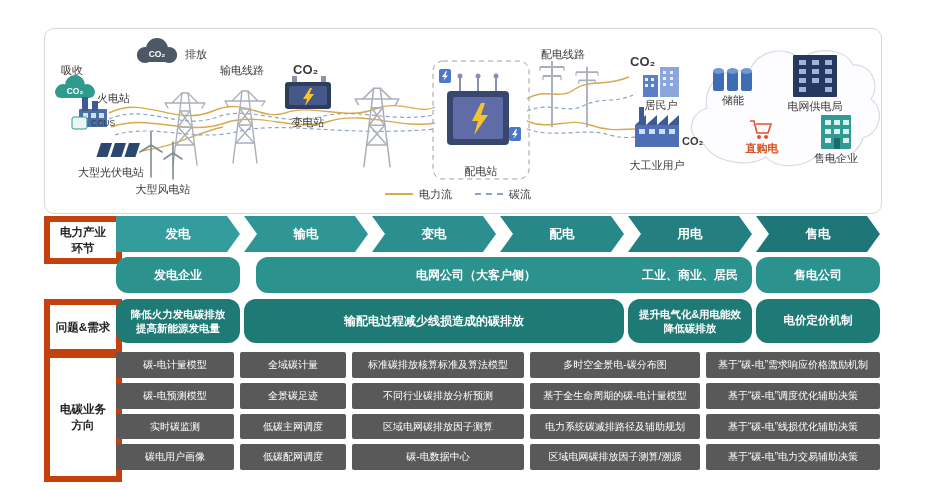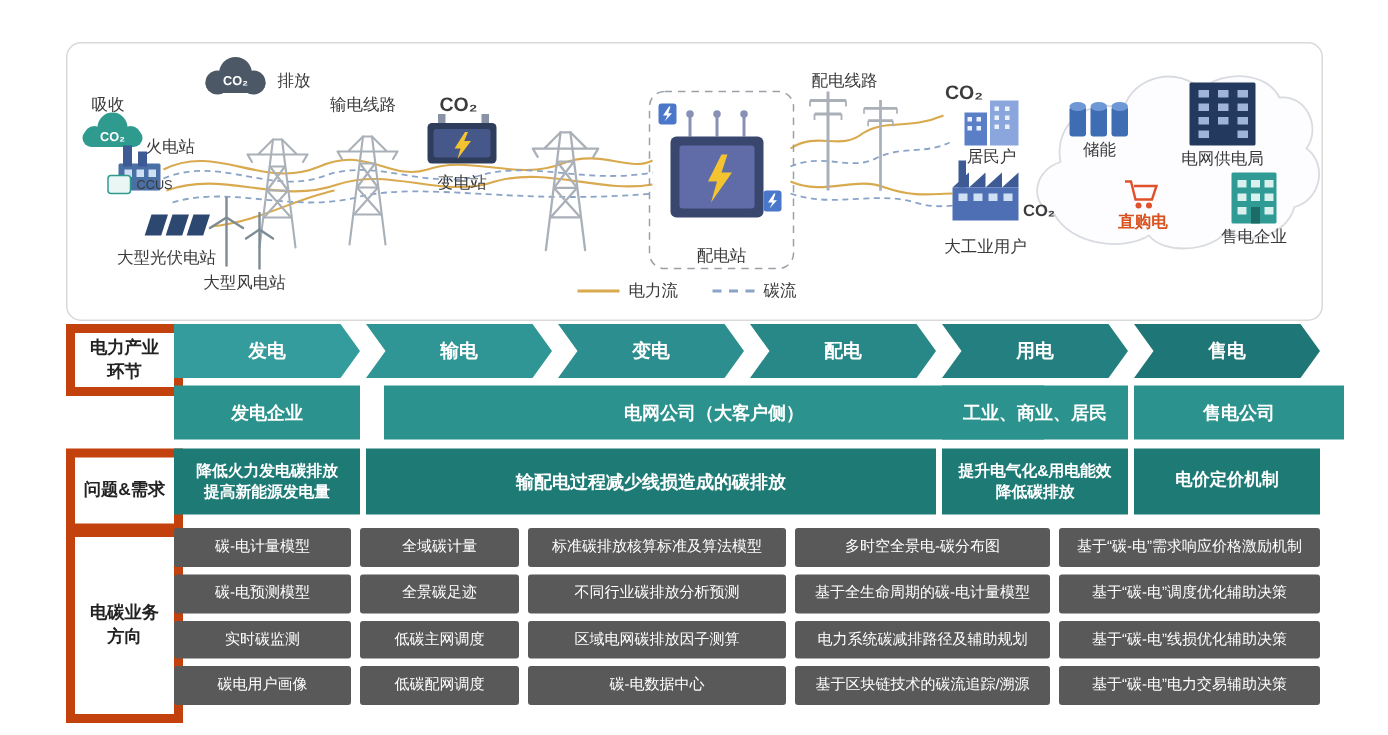--- a/index.html
+++ b/index.html
@@ -30,21 +30,21 @@
   .chev:first-child{clip-path:polygon(0 0, calc(100% - 13px) 0, 100% 50%, calc(100% - 13px) 100%, 0 100%);}
   .chev:nth-child(1){background:#349c9c;}
   .chev:nth-child(2){background:#309595;}
   .chev:nth-child(3){background:#2c8e8e;}
   .chev:nth-child(4){background:#288787;}
   .chev:nth-child(5){background:#248080;}
   .chev:nth-child(6){background:#1f7676;}
 
   
   .band{position:absolute;color:#fff;display:flex;align-items:center;justify-content:center;text-align:center;
-        border-radius:0;white-space:pre-line;line-height:1.35;}
+        border-radius:12px;white-space:pre-line;line-height:1.35;}
   .band.p{top:257px;height:36px;background:#2b928d;font-size:12px;font-weight:bold;}
   .band.n{top:299px;height:44px;background:#1d7a75;font-size:11.5px;font-weight:bold;}
 
   
   .biz-grid{position:absolute;left:116px;top:352px;width:764px;height:118px;display:grid;
             grid-template-columns:118px 106px 172px 170px 174px;grid-template-rows:repeat(4,1fr);
             column-gap:6px;row-gap:5px;}
   .biz-cell{background:#595959;color:#fff;font-size:10px;display:flex;align-items:center;justify-content:center;
             text-align:center;border-radius:2px;line-height:1.15;padding:1px 4px;}
 </style>
@@ -280,21 +280,21 @@
     <div class="chev">输电</div>
     <div class="chev">变电</div>
     <div class="chev">配电</div>
     <div class="chev">用电</div>
     <div class="chev">售电</div>
   </div>
 
   <div class="band p" style="left:116px;width:124px">发电企业</div>
   <div class="band p" style="left:256px;width:440px">电网公司（大客户侧）</div>
   <div class="band p" style="left:628px;width:124px">工业、商业、居民</div>
-  <div class="band p" style="left:756px;width:140px">售电公司</div>
+  <div class="band p" style="left:756px;width:124px">售电公司</div>
 
   <div class="band n" style="left:116px;width:124px;font-size:10.5px">降低火力发电碳排放
 提高新能源发电量</div>
   <div class="band n" style="left:244px;width:380px;font-size:12px">输配电过程减少线损造成的碳排放</div>
   <div class="band n" style="left:628px;width:124px;font-size:10.5px">提升电气化&amp;用电能效
 降低碳排放</div>
   <div class="band n" style="left:756px;width:124px;font-size:11.5px">电价定价机制</div>
 
   <div class="biz-grid">
     <div class="biz-cell">碳-电计量模型</div>
@@ -308,17 +308,17 @@
     <div class="biz-cell">基于全生命周期的碳-电计量模型</div>
     <div class="biz-cell">基于“碳-电”调度优化辅助决策</div>
     <div class="biz-cell">实时碳监测</div>
     <div class="biz-cell">低碳主网调度</div>
     <div class="biz-cell">区域电网碳排放因子测算</div>
     <div class="biz-cell">电力系统碳减排路径及辅助规划</div>
     <div class="biz-cell">基于“碳-电”线损优化辅助决策</div>
     <div class="biz-cell">碳电用户画像</div>
     <div class="biz-cell">低碳配网调度</div>
     <div class="biz-cell">碳-电数据中心</div>
-    <div class="biz-cell">基于区块链技术的碳流追踪/溯源</div>
+    <div class="biz-cell">区域电网碳排放因子测算/溯源</div>
     <div class="biz-cell">基于“碳-电”电力交易辅助决策</div>
   </div>
 
 </div>
 
 </body></html>

